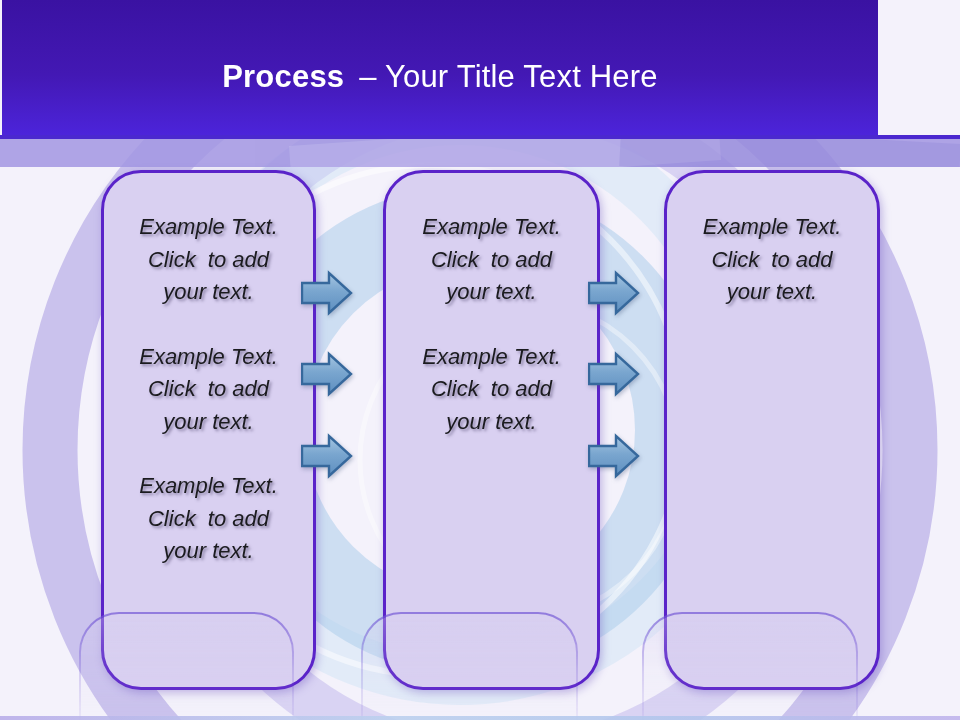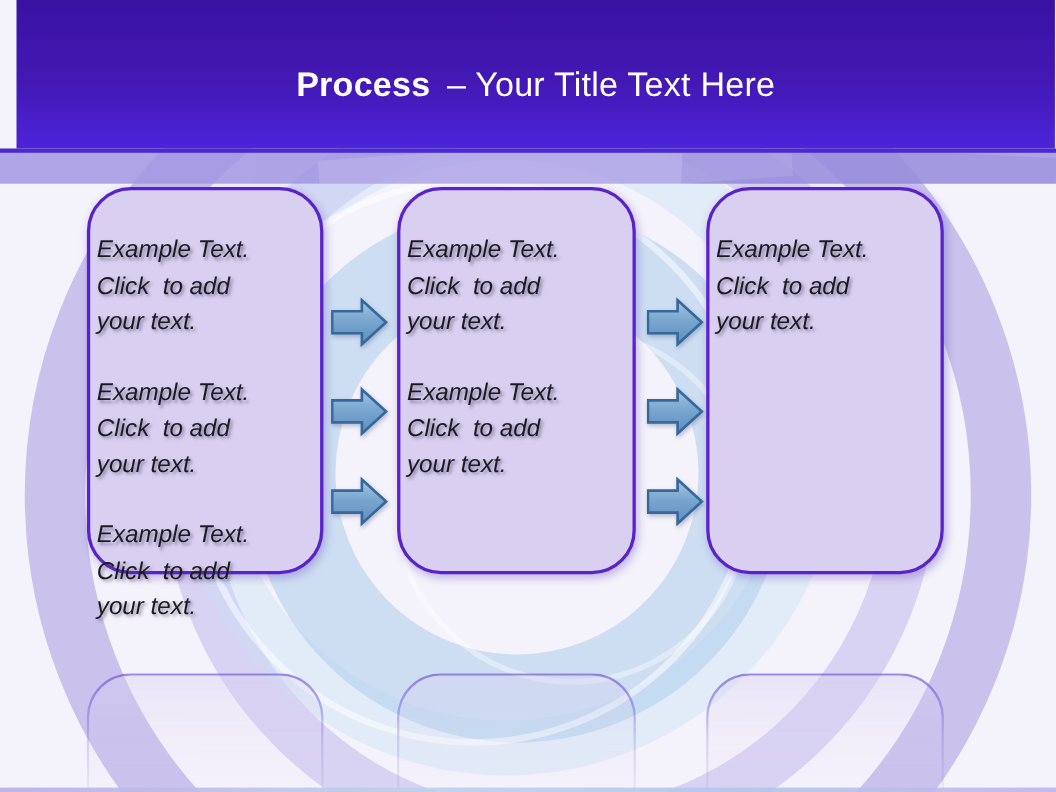--- a/index.html
+++ b/index.html
@@ -11,41 +11,42 @@
   html,body{margin:0;padding:0;background:#ffffff;}
   .slide{
     position:relative; width:960px; height:720px; margin:0 auto;
     overflow:hidden; background:var(--body-bg,#f4f2fb);
     font-family:"Liberation Sans", sans-serif;
   }
   
   .bg-decor{position:absolute; left:0; top:0; width:960px; height:720px;}
   
   .title-bar{
-    position:absolute; left:15px; top:0; width:944px; height:135px;
+    position:absolute; left:2px; top:0; width:876px; height:135px;
     background:linear-gradient(180deg, var(--header-top,#3a12a2) 0%, #4318b4 55%, var(--header-bottom,#4c24da) 100%);
     display:flex; align-items:center; justify-content:center;
   }
   .slide-title{
     margin:0; padding-top:18px; color:var(--title-color,#fff);
     font-size:31px; font-weight:400; letter-spacing:.2px;
   }
   .t-bold{font-weight:700;}
   .t-rest{font-weight:400; margin-left:15px;}
   .header-divider{position:absolute; left:0; top:135px; width:960px; height:4px; background:var(--divider,#4b28cf);}
   .accent-band{position:absolute; left:0; top:139px; width:960px; height:28px; background:var(--band,#a296e2); opacity:.85; overflow:hidden;}
   .band-swirl-a{position:absolute; left:290px; top:-8px; width:430px; height:44px; background:rgba(255,255,255,0.14); transform:rotate(-4deg);}
   .band-swirl-b{position:absolute; left:620px; top:-4px; width:340px; height:40px; background:rgba(110,95,200,0.22); transform:rotate(3deg);}
   
   .process-box{
-    position:absolute; top:170px; height:352px; box-sizing:border-box;
+    position:absolute; top:170px; height:520px; box-sizing:border-box;
     background:var(--box-fill,#d9d0f1);
     border:3px solid var(--box-border,#5a23c9);
-    border-radius:40px; padding:38px 6px 0 6px; text-align:left;
+    border-radius:40px; padding:38px 6px 0 6px; text-align:center;
     box-shadow:2px 3px 8px rgba(110,85,190,0.40);
+    margin-left:22px;
   }
   .box-1{left:79px; width:215px;}
   .box-2{left:361px; width:217px;}
   .box-3{left:642px; width:216px;}
   .box-text{
     white-space:pre; margin:0 0 32px 0;
     font-style:italic; font-size:22px; line-height:32.5px;
     color:var(--text-color,#1b1b1f);
     text-shadow:2px 2px 3px rgba(70,60,100,0.55);
   }

